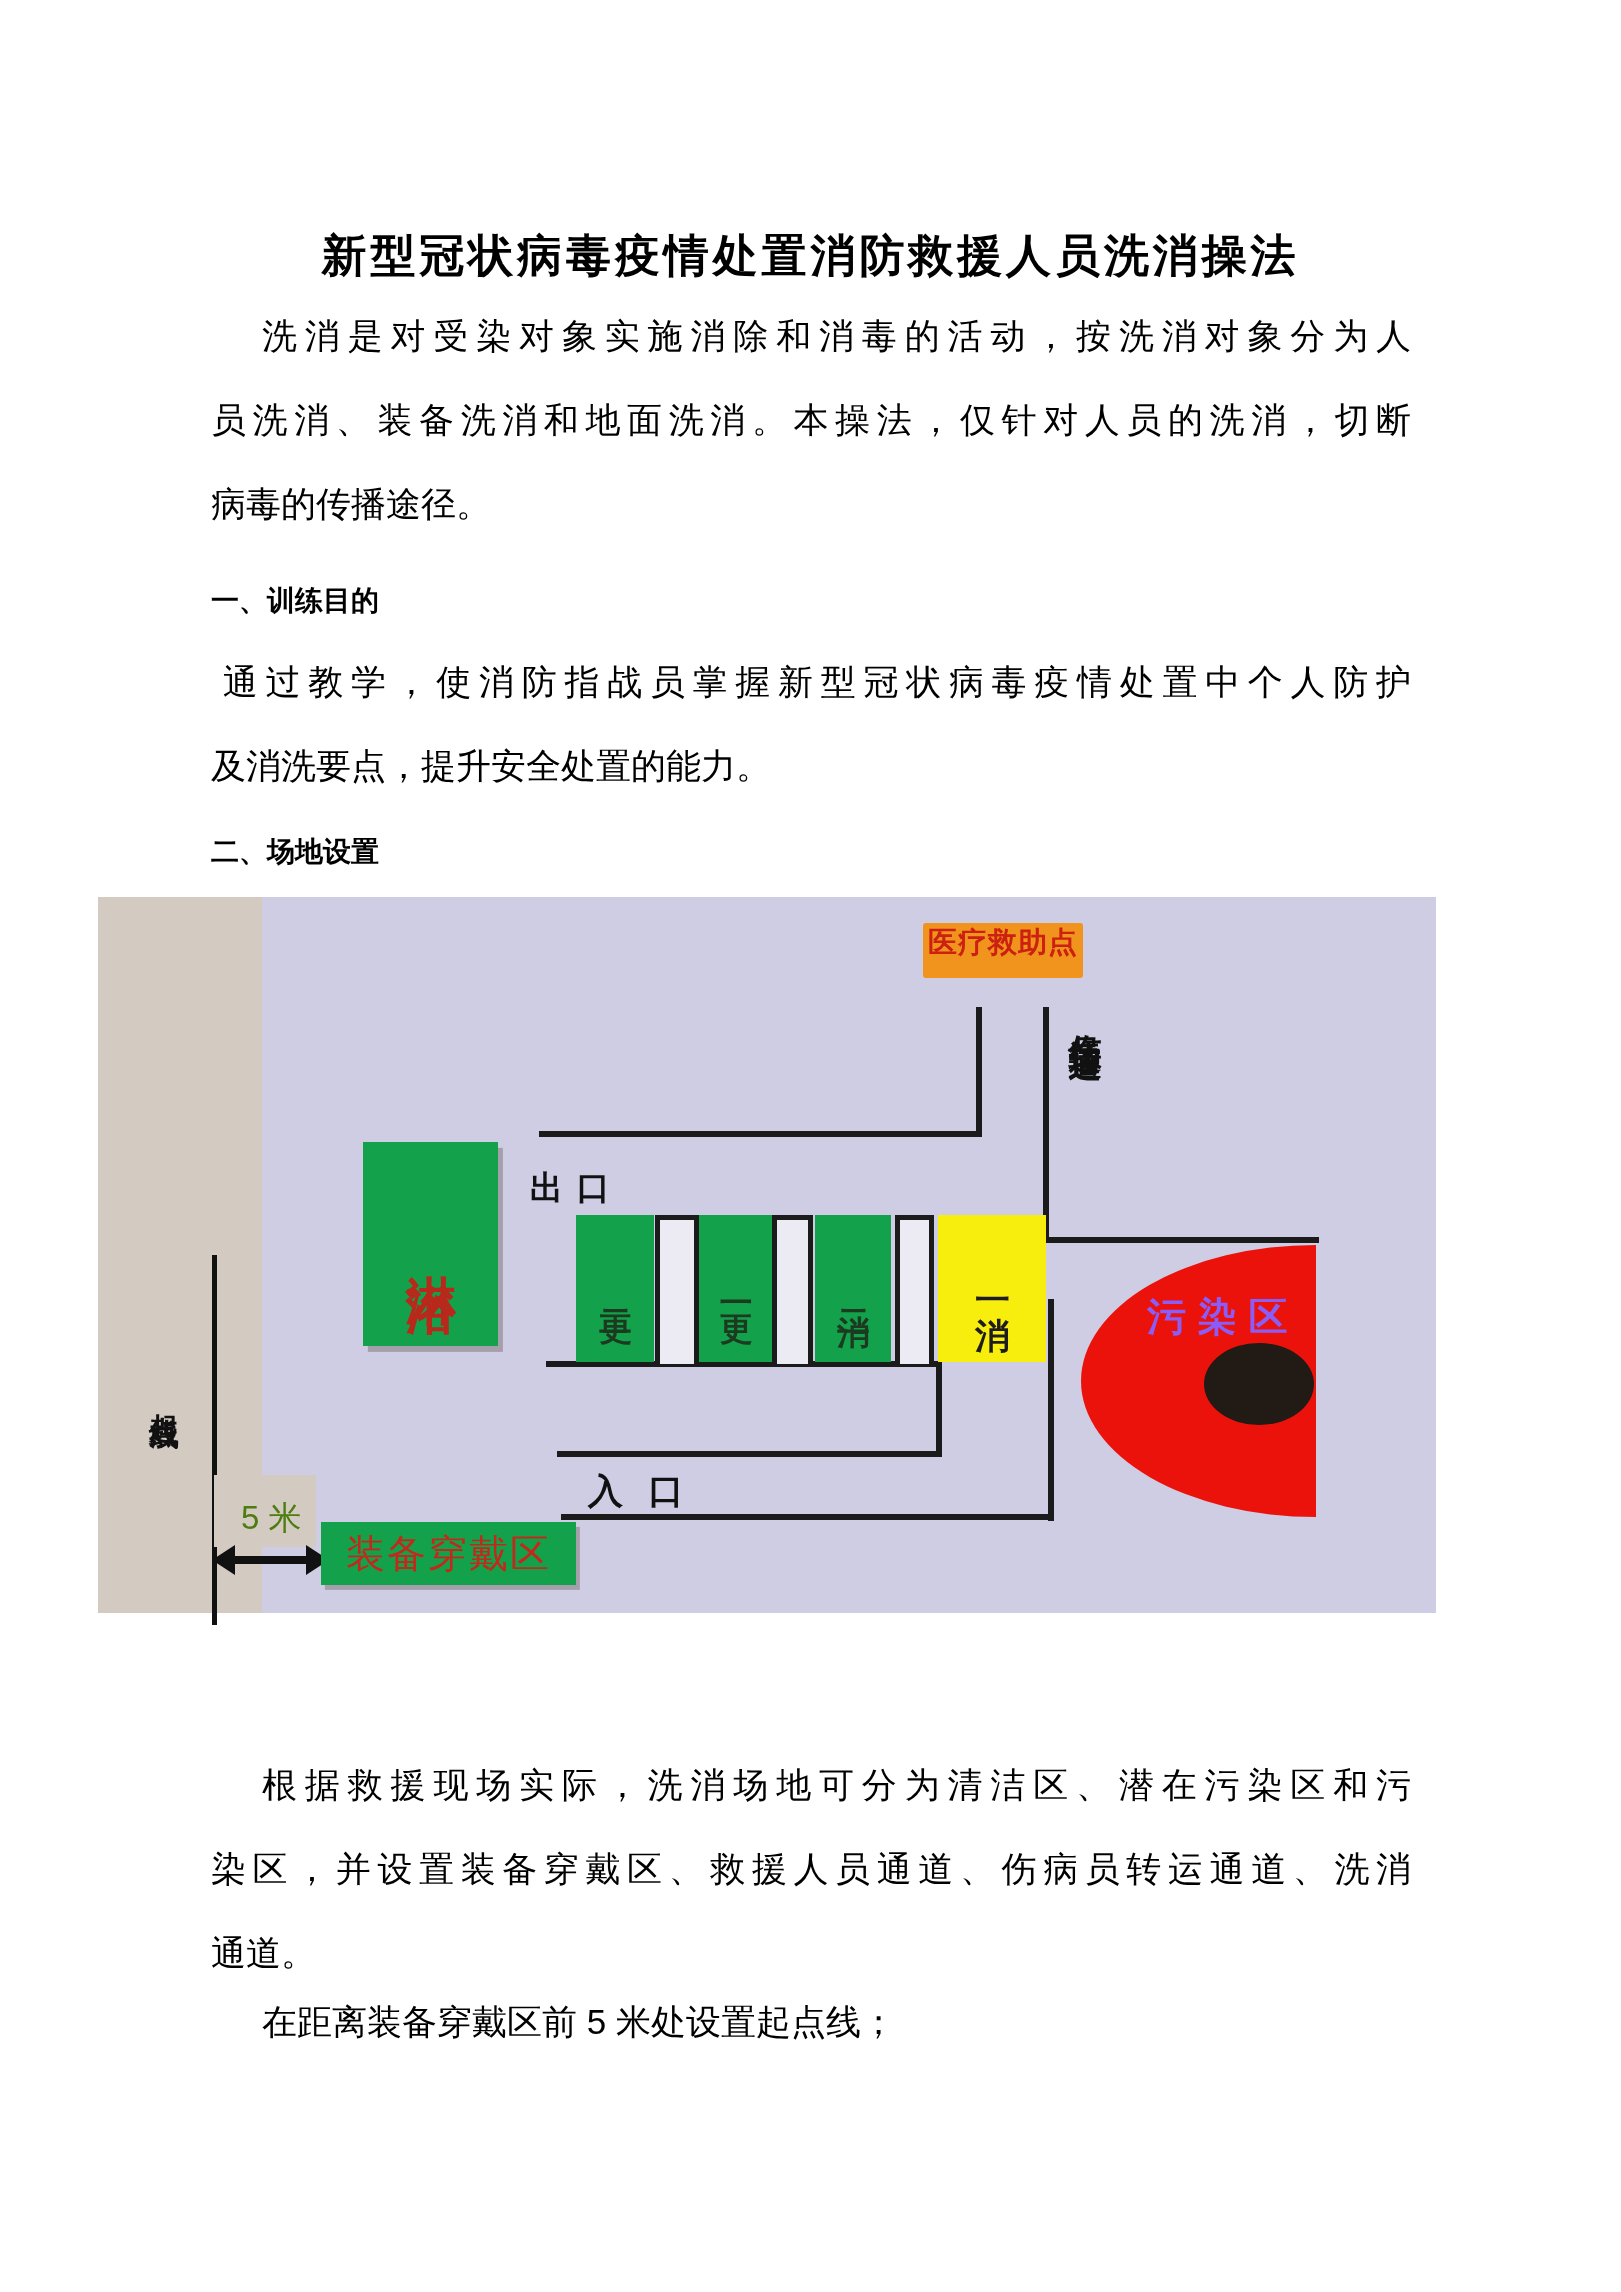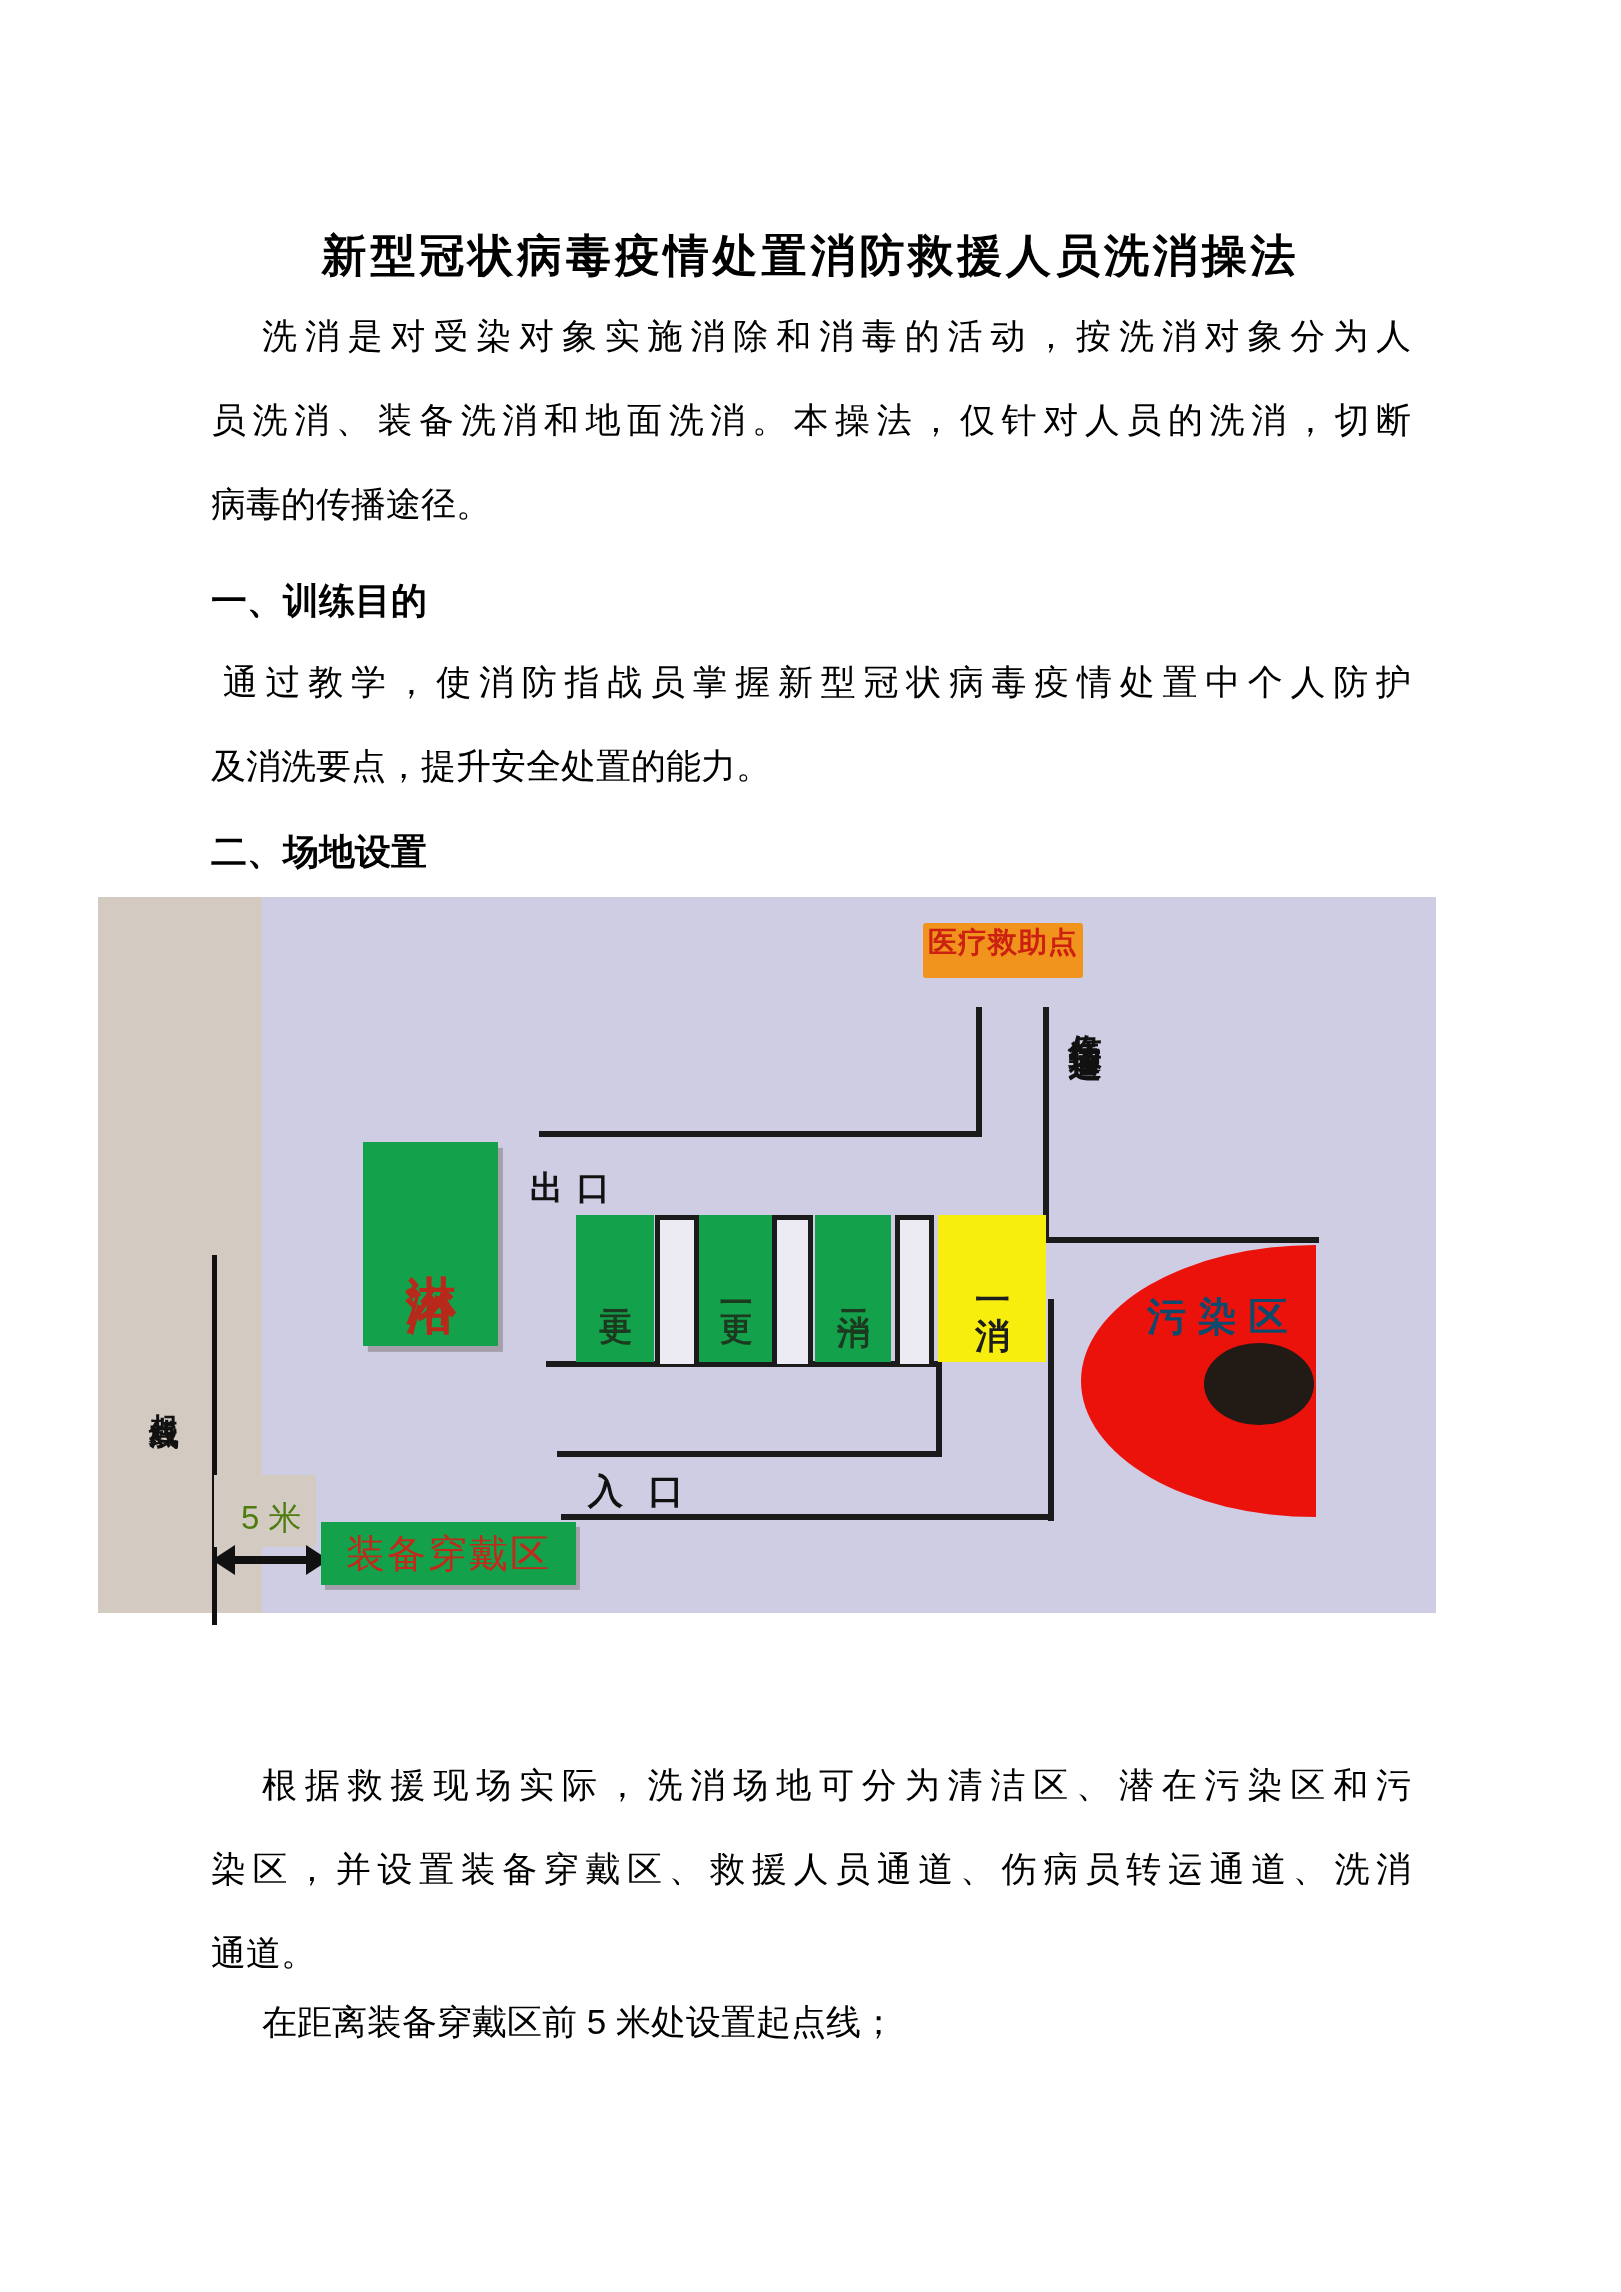--- a/index.html
+++ b/index.html
@@ -12,21 +12,21 @@
   .title {
     position:absolute; top:228px; left:0; width:1621px; text-align:center;
     font-size:45px; font-weight:bold; letter-spacing:3.9px; line-height:55px;
   }
   .para { position:absolute; left:211px; width:1200px; font-size:35px; line-height:84px; }
   .p1 { top:294px; } .p2 { top:640px; } .p3 { top:1743px; } .p4 { top:1980px; }
   .tline { height:84px; }
   .fill { text-align:justify; text-align-last:justify; }
   .ind2 { padding-left:51px; }
   .inds { padding-left:11.8px; }
-  .h { position:absolute; left:211px; font-size:36px; font-weight:bold; line-height:43px; }
+  .h { position:absolute; left:211px; font-size:28px; font-weight:bold; line-height:43px; }
   .hx1 { top:579px; } .hx2 { top:830px; }
 
   
   .abs { position:absolute; }
   .dg-clean { left:98px; top:897px; width:164px; height:716px; background:#d3cac2; }
   .dg-main  { left:262px; top:897px; width:1174px; height:716px; background:#cfcde4; }
   .patch    { left:214px; top:1475px; width:102px; height:72px; background:#d3cac2; }
 
   
   .ln { position:absolute; background:#1b1b1b; }
@@ -64,21 +64,21 @@
 
   .box-dressing { left:321px; top:1522px; width:255px; height:63px;
                   box-shadow:3.9px 4.9px 0 rgba(110,105,100,.45); }
   .box-dressing span { font-size:39px; font-weight:normal; color:#c3291a; letter-spacing:2px; }
 
   
   .zone-clip { left:1081px; top:1245px; width:235px; height:272px; overflow:hidden; }
   .zone-ell  { position:absolute; left:0; top:0; width:470px; height:272px;
                border-radius:50%; background:#ea120b; }
   .zone-label { left:1147px; top:1290px; font-size:39px; font-weight:bold;
-                color:#0c4a6e; letter-spacing:11.8px;text-align:right; }
+                color:#8b5cf6; letter-spacing:11.8px;text-align:right; }
   .black-spot { left:1204px; top:1343px; width:110px; height:82px;
                 border-radius:50%; background:#221a14; }
 
   
   .txt-exit     { left:530px; top:1166px; font-size:33px; font-weight:600; letter-spacing:13.7px; color:#111; }
   .txt-entrance { left:588px; top:1468px; font-size:35px; font-weight:600; letter-spacing:25.5px; color:#111; }
   .txt-casualty { left:1062px; top:1008px; writing-mode:vertical-rl; font-size:33px;
                   font-weight:600; letter-spacing:2.9px; color:#111; }
   .txt-start    { left:143px; top:1390px; writing-mode:vertical-rl; font-size:30px;
                   font-weight:600; letter-spacing:2px; color:#111; }

